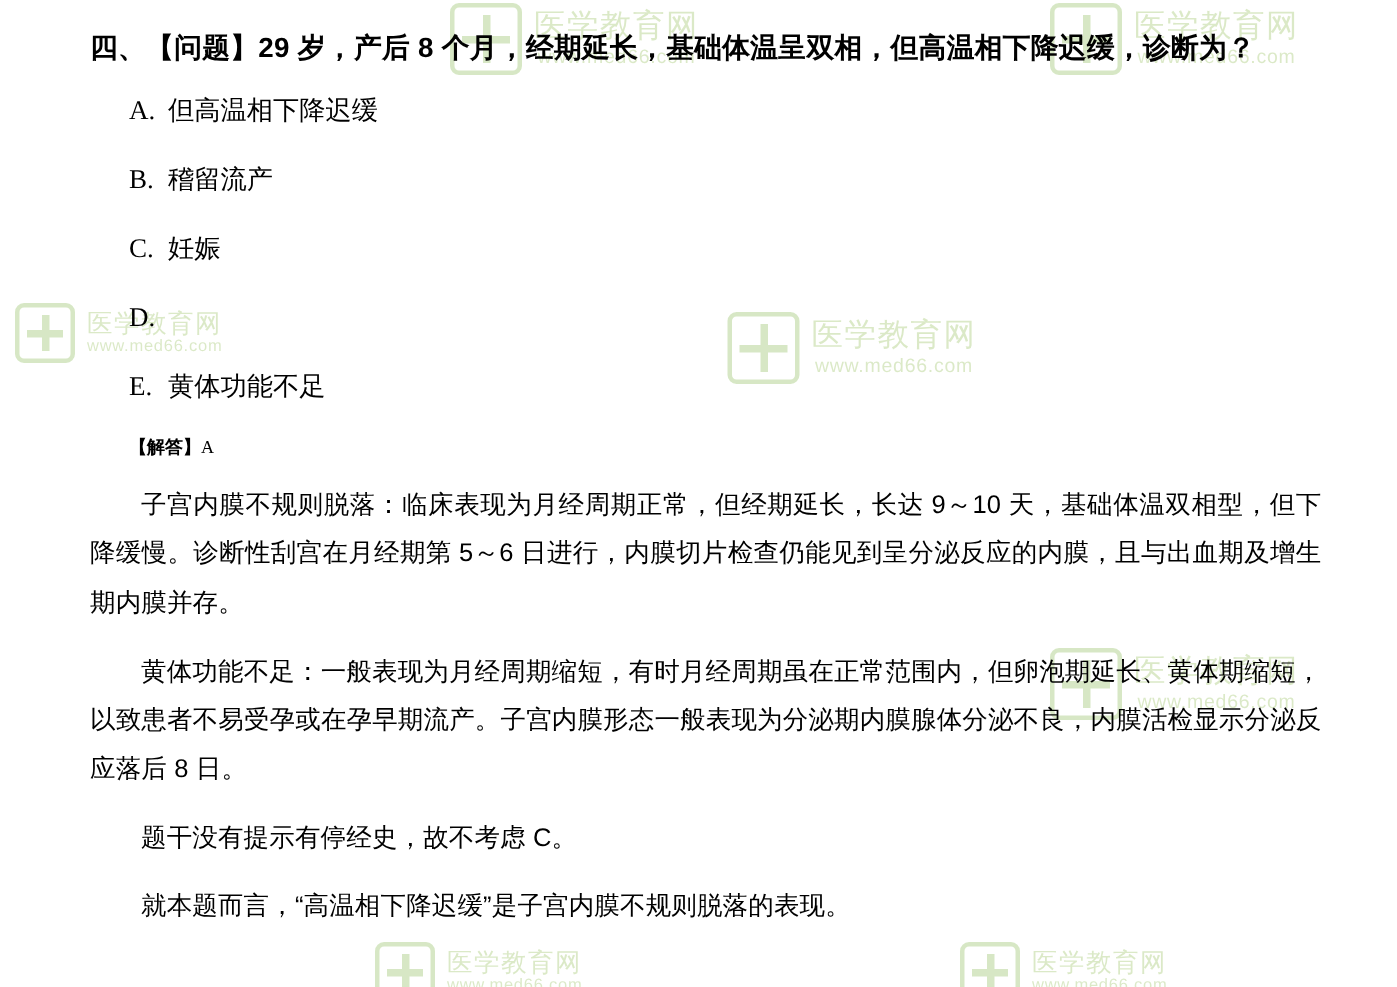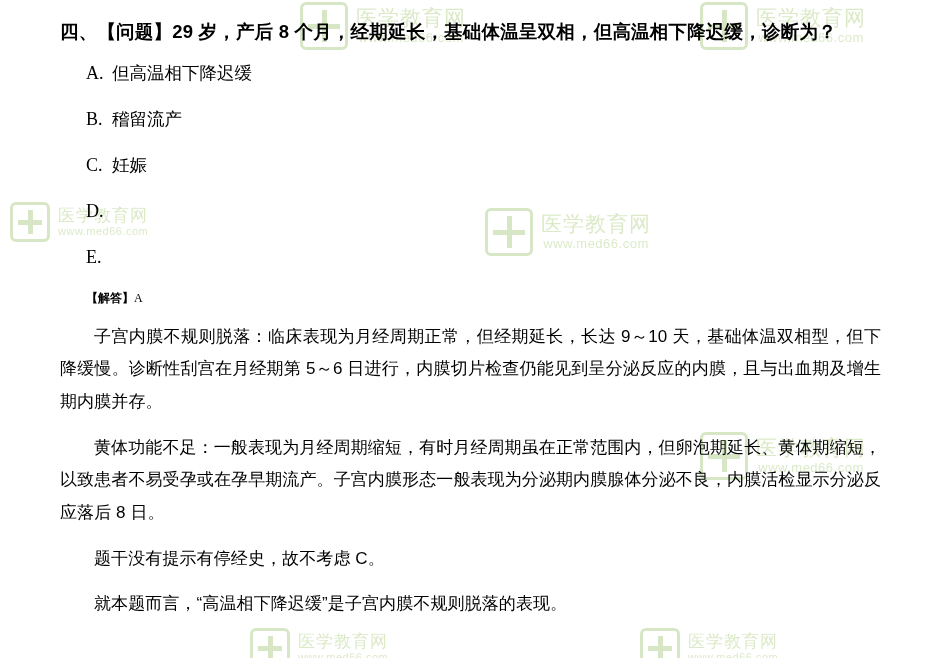--- a/index.html
+++ b/index.html
@@ -226,20 +226,21 @@
       <span class="opt-letter">C.</span>
       <span class="opt-text">妊娠</span>
     </div>
 
     <div class="option">
       <span class="opt-letter">D.</span>
     </div>
 
     <div class="option">
       <span class="opt-letter">E.</span>
+      <span class="opt-text">黄体功能不足</span>
     </div>
 
   </div>
 
   <div class="answer-line">
     <span>【解答】</span><span class="answer-value">A</span>
   </div>
 
   <p class="para">子宫内膜不规则脱落：临床表现为月经周期正常，但经期延长，长达 9～10 天，基础体温双相型，但下降缓慢。诊断性刮宫在月经期第 5～6 日进行，内膜切片检查仍能见到呈分泌反应的内膜，且与出血期及增生期内膜并存。</p>
   <p class="para">黄体功能不足：一般表现为月经周期缩短，有时月经周期虽在正常范围内，但卵泡期延长、黄体期缩短，以致患者不易受孕或在孕早期流产。子宫内膜形态一般表现为分泌期内膜腺体分泌不良，内膜活检显示分泌反应落后 8 日。</p>

